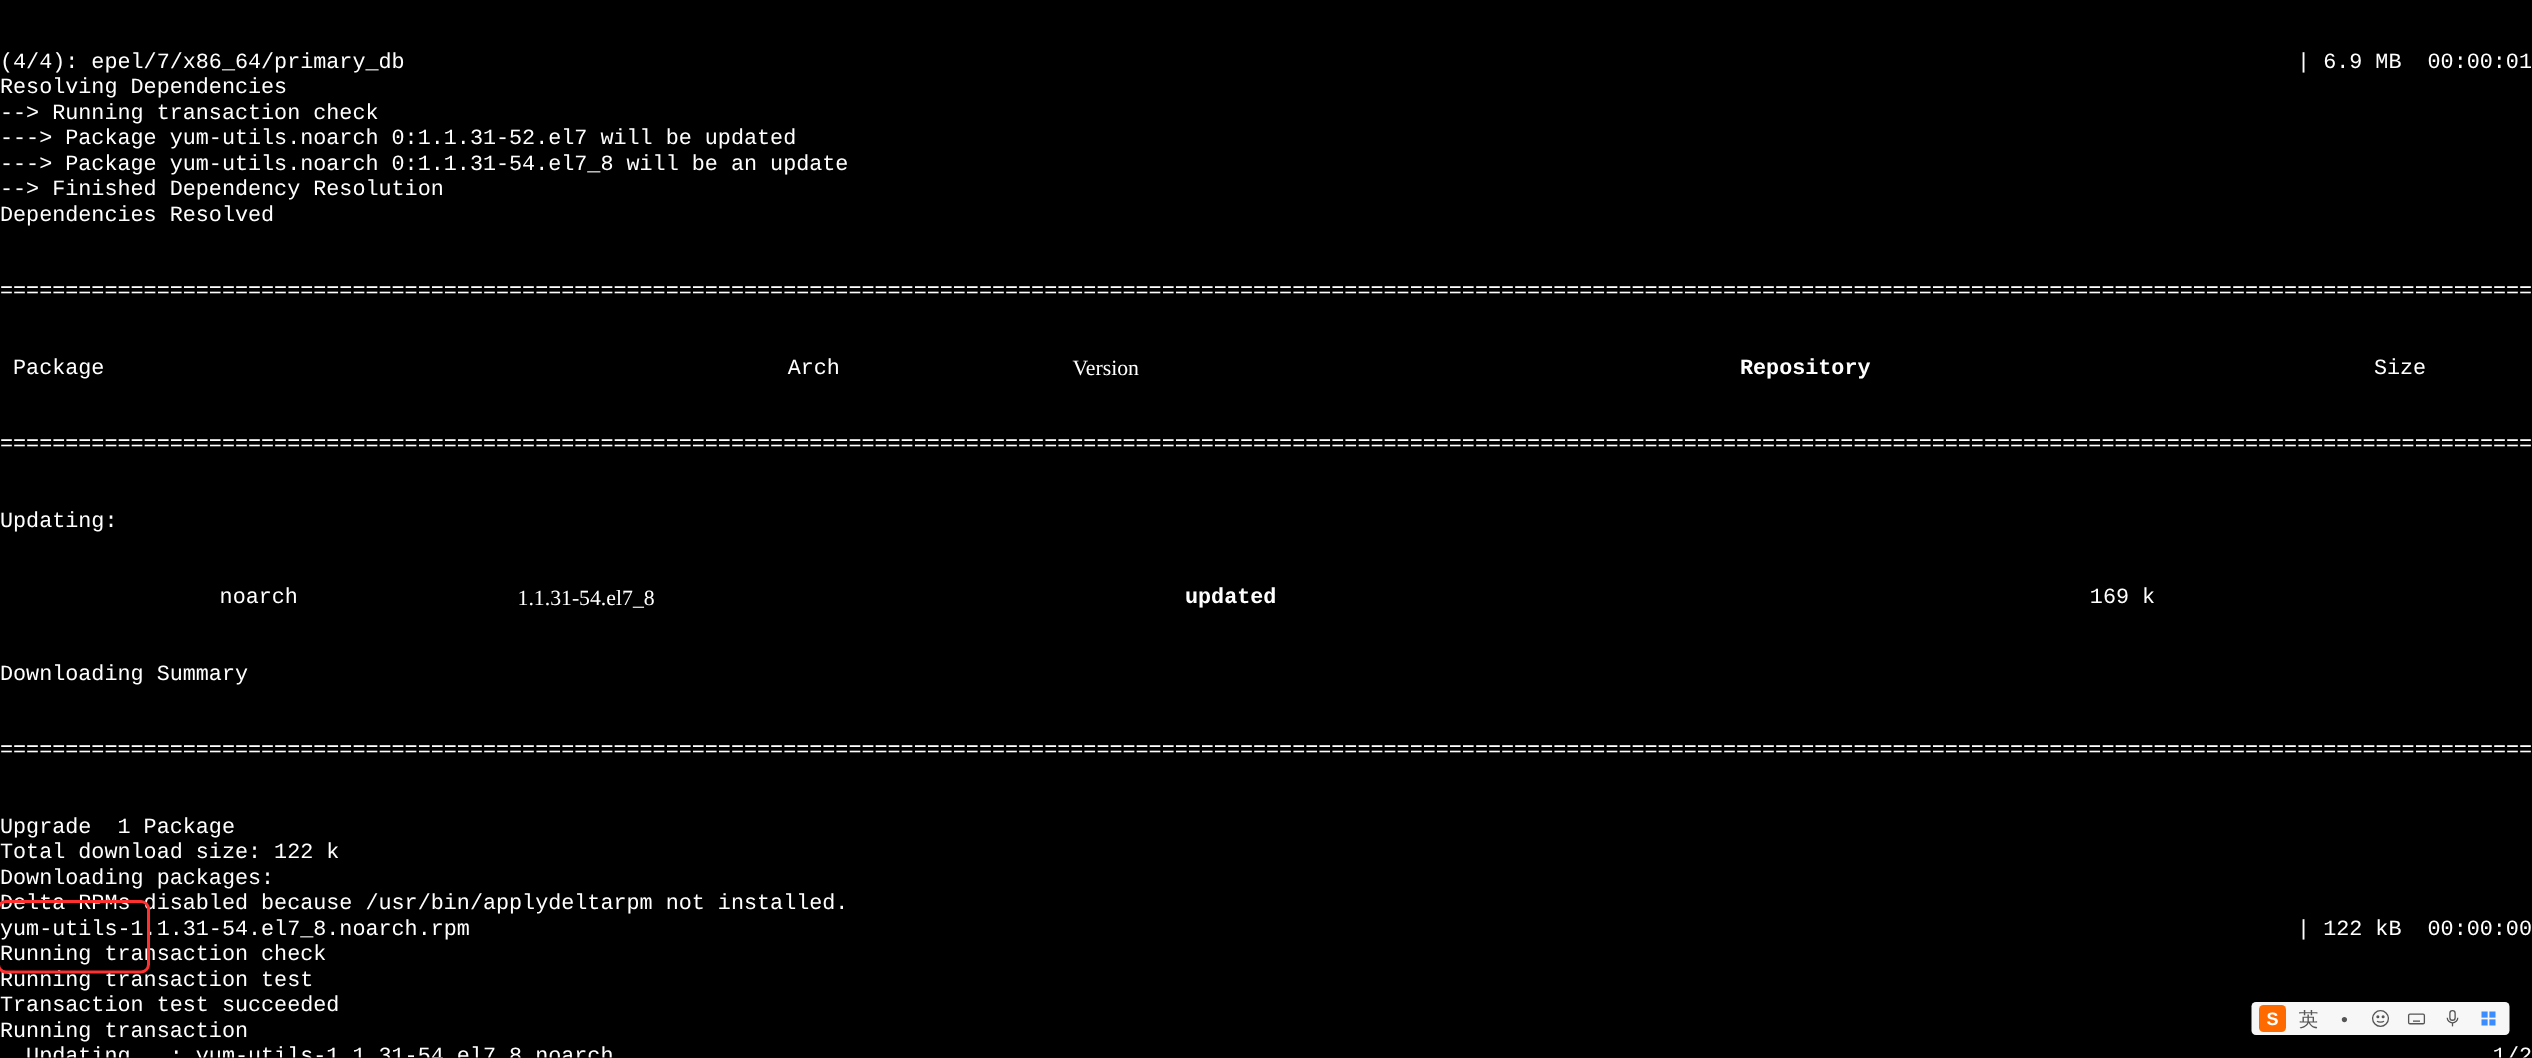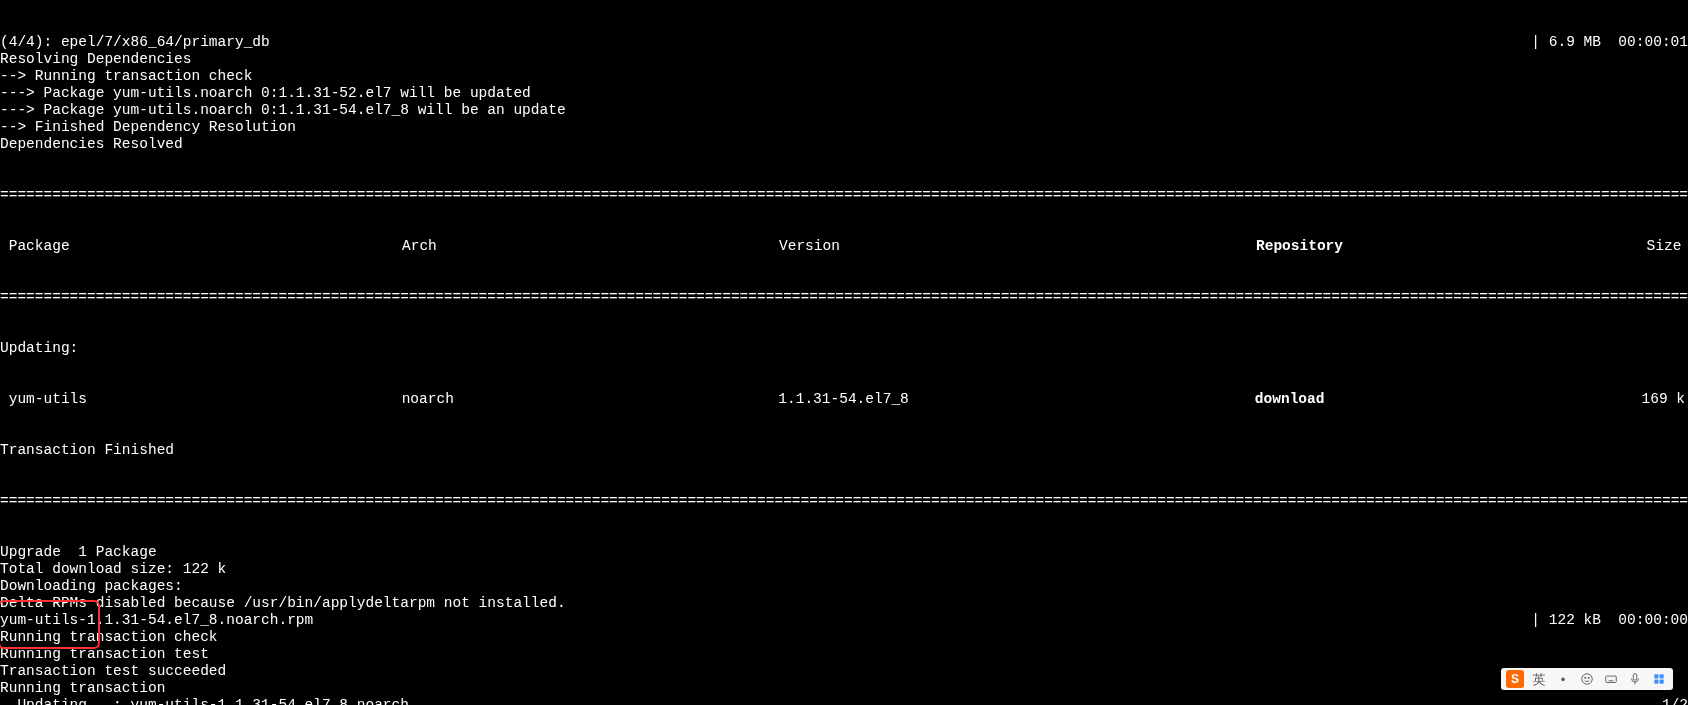--- a/index.html
+++ b/index.html
@@ -1,24 +1,24 @@
 <!DOCTYPE html>
 <html><head>
 <meta charset="utf-8">
 <style>
   html,body{margin:0;padding:0;background:#000;color:#fff;font-family:"Consolas","Courier New",monospace;font-size:14.5px;line-height:17px;width:1688px;height:705px;overflow:hidden;}
   .terminal{white-space:pre;position:relative;}
   .line{display:flex;justify-content:space-between;}
   .left{white-space:pre;text-align:right;}
   .right{white-space:pre;}
   .divider{letter-spacing:0;white-space:pre;overflow:hidden;width:100%;}
-  .table-header,.table-row{display:flex;gap:32px;}
+  .table-header,.table-row{display:flex;}
   .col-pkg{width:370px;}
-  .col-arch{width:345px;}
-  .col-ver{width:445px;}
+  .col-arch{width:345px;text-align:center;}
+  .col-ver{width:445px;font-family:Liberation Serif, serif;}
   .col-repo{width:355px;font-weight:bold;}
   .col-size{flex:1;text-align:center;padding-right:3px;}
   .highlight-box{position:absolute;border:2.5px solid #ff3030;border-radius:6px;left:-2px;top:600px;width:98px;height:45px;pointer-events:none;}
   .ime-bar{position:absolute;right:15px;bottom:15px;display:flex;align-items:center;gap:6px;background:#f7f7f7;border-radius:3px;padding:2px 5px;box-shadow:0 1px 3px rgba(0,0,0,0.3);font-family:Arial,"Microsoft YaHei",sans-serif;font-size:13px;}
   .ime-logo{width:18px;height:18px;background:#ff6a00;color:#fff;font-weight:bold;border-radius:3px;display:flex;align-items:center;justify-content:center;font-size:12px;}
   .ime-item{color:#555;width:18px;height:18px;display:flex;align-items:center;justify-content:center;}
   .ime-item svg{width:14px;height:14px;stroke:#555;fill:none;stroke-width:1.5;}
   .ime-item.grid svg rect{fill:#3b8cff;stroke:none;}
 </style>
 </head>
@@ -30,27 +30,26 @@
   <div class="table-header">
     <div class="col-pkg"> Package</div>
     <div class="col-arch">Arch</div>
     <div class="col-ver">Version</div>
     <div class="col-repo">Repository</div>
     <div class="col-size">Size</div>
   </div>
   <div class="divider">=============================================================================================================================================================================================================</div>
   <div>Updating:</div>
   <div class="table-row">
-    <div class="col-pkg"> yum-utils</div>
     <div class="col-arch">noarch</div>
     <div class="col-ver">1.1.31-54.el7_8</div>
-    <div class="col-repo">download</div>
+    <div class="col-repo">updated</div>
     <div class="col-size">169 k</div>
   </div>
-  <div id="post-block-1"><div class="line"><span class="left"></span><span class="right"></span></div><div class="line"><span class="left">Transaction Finished</span><span class="right"></span></div></div>
+  <div id="post-block-1"><div class="line"><span class="left"></span><span class="right"></span></div><div class="line"><span class="left">Downloading Summary</span><span class="right"></span></div></div>
   <div class="divider">=============================================================================================================================================================================================================</div>
   <div id="post-block-2"><div class="line"><span class="left">Upgrade  1 Package</span><span class="right"></span></div><div class="line"><span class="left"></span><span class="right"></span></div><div class="line"><span class="left">Total download size: 122 k</span><span class="right"></span></div><div class="line"><span class="left">Downloading packages:</span><span class="right"></span></div><div class="line"><span class="left">Delta RPMs disabled because /usr/bin/applydeltarpm not installed.</span><span class="right"></span></div><div class="line"><span class="left">yum-utils-1.1.31-54.el7_8.noarch.rpm</span><span class="right">| 122 kB  00:00:00</span></div><div class="line"><span class="left">Running transaction check</span><span class="right"></span></div><div class="line"><span class="left">Running transaction test</span><span class="right"></span></div><div class="line"><span class="left">Transaction test succeeded</span><span class="right"></span></div><div class="line"><span class="left">Running transaction</span><span class="right"></span></div><div class="line"><span class="left">  Updating   : yum-utils-1.1.31-54.el7_8.noarch</span><span class="right">1/2</span></div><div class="line"><span class="left"></span><span class="right"></span></div><div class="line"><span class="left"></span><span class="right"></span></div></div>
   
   <div class="highlight-box"></div>
 </div>
 
 <div class="ime-bar">
   <div class="ime-logo">S</div>
   <div class="ime-item">英</div>
   <div class="ime-item">•</div>

